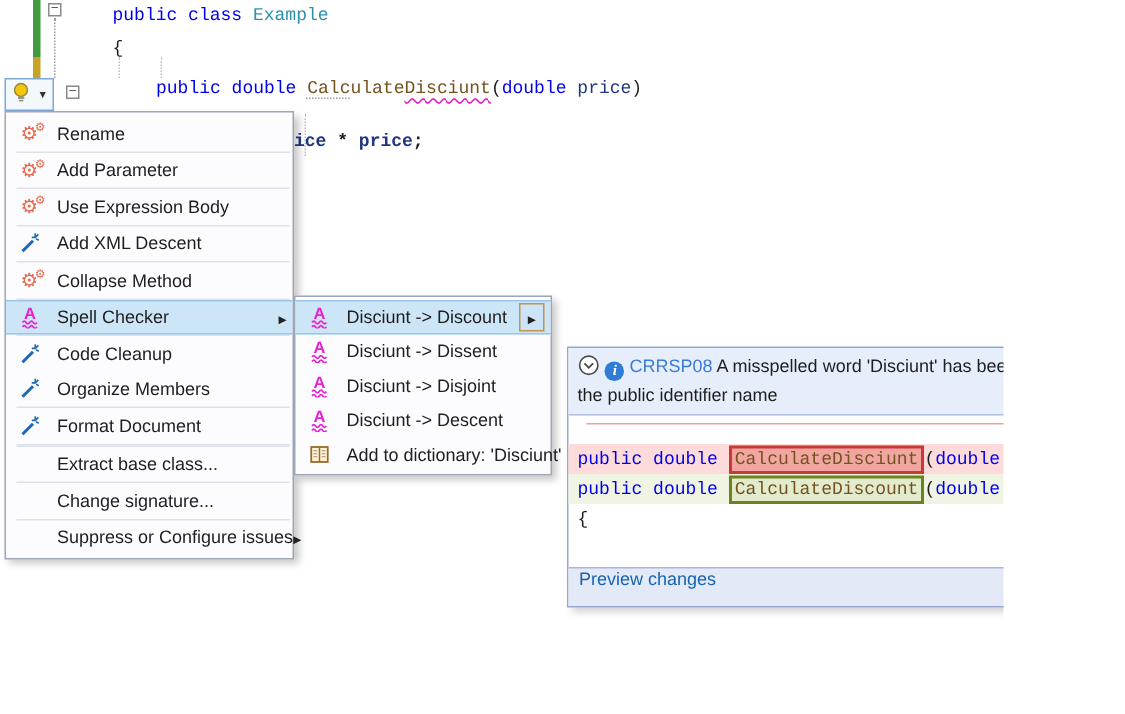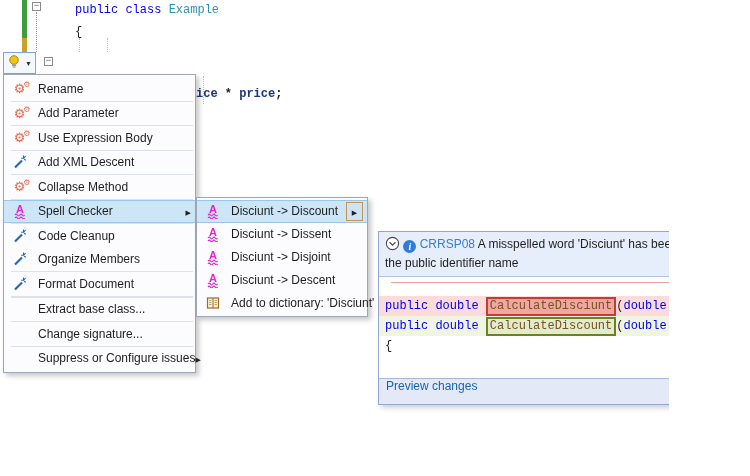--- a/index.html
+++ b/index.html
@@ -83,20 +83,21 @@
   <div class="fold-box" style="left:32px;top:2px;"></div>
   <div class="fold-line" style="left:36px;top:12px;height:40px;"></div>
   <div class="fold-box" style="left:44px;top:57px;"></div>
 
   <div class="guide" style="left:79px;top:38px;height:14px;"></div>
   <div class="guide" style="left:107px;top:38px;height:14px;"></div>
   <div class="guide" style="left:203px;top:76px;height:28px;"></div>
 
   <div class="code-line mono" style="left:75px;top:2px;"><span class="tk-kw">public class </span><span class="tk-type">Example</span></div>
   <div class="code-line mono" style="left:75px;top:24px;"><span class="tk-plain">{</span></div>
+  <div class="code-line mono" style="left:104px;top:51px;"><span class="tk-kw">public double </span><span class="tk-method tk-dots">Calc</span><span class="tk-method">ulate</span><span class="tk-method tk-sq">Disciunt</span><span class="tk-plain">(</span><span class="tk-kw">double</span><span class="tk-plain"> </span><span class="tk-param">price</span><span class="tk-plain">)</span></div>
   <div class="code-line mono" style="left:196px;top:86px;font-weight:bold;"><span class="tk-param">ice</span><span class="tk-plain"> * </span><span class="tk-param">price</span><span class="tk-plain">;</span></div>
 
   <div class="bulb-btn">
     <span>
       <svg width="15" height="16" viewBox="0 0 15 16">
         <circle cx="7" cy="6" r="4.3" fill="#f2c50f" stroke="#9a8a30" stroke-width="1"></circle>
         <rect x="5" y="10.6" width="4.2" height="1.3" fill="#8f8f8f"></rect>
         <rect x="5.6" y="12.5" width="3" height="1.1" fill="#8f8f8f"></rect>
       </svg>
     </span>

